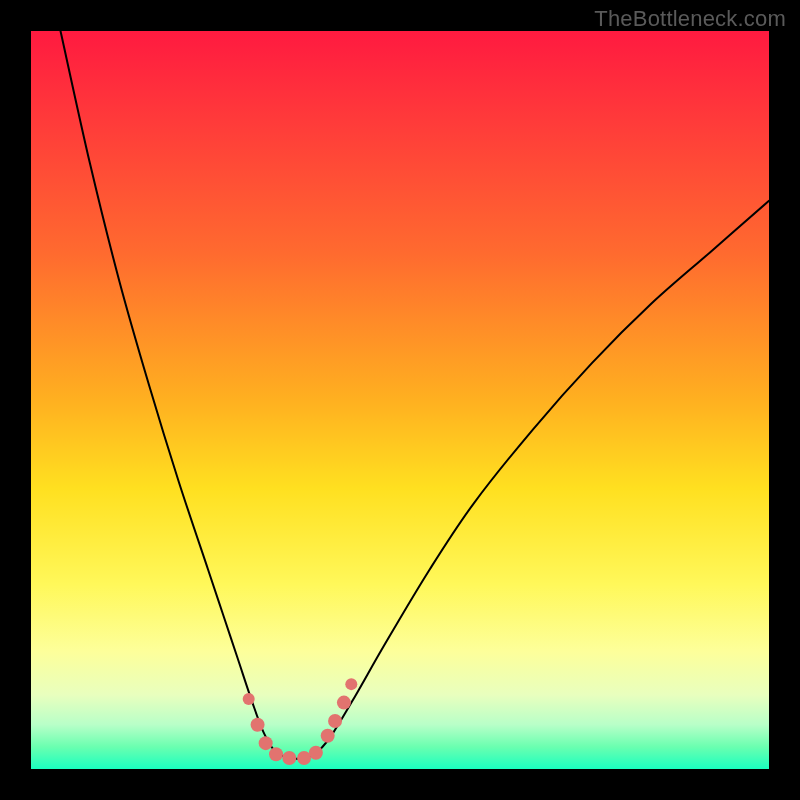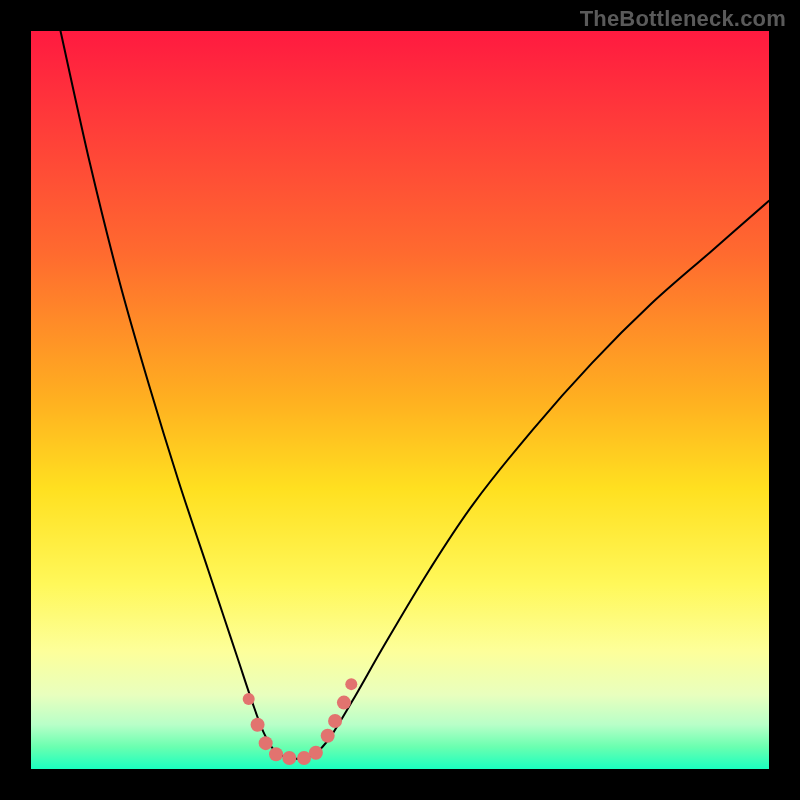--- a/index.html
+++ b/index.html
@@ -28,21 +28,21 @@
       #b8ffc8 94%,
       #6affb0 97%,
       #1affc0 100%);
   }
   .watermark {
     position: absolute;
     top: 6px;
     right: 14px;
     font-family: Arial, Helvetica, sans-serif;
     font-size: 22px;
-    font-weight: 700;
+    font-weight: 400;
     color: #5a5a5a;
     letter-spacing: 0.2px;
     user-select: none;
   }
   svg.curve {
     position: absolute;
     left: 0; top: 0;
     width: 738px; height: 738px;
     overflow: visible;
   }

